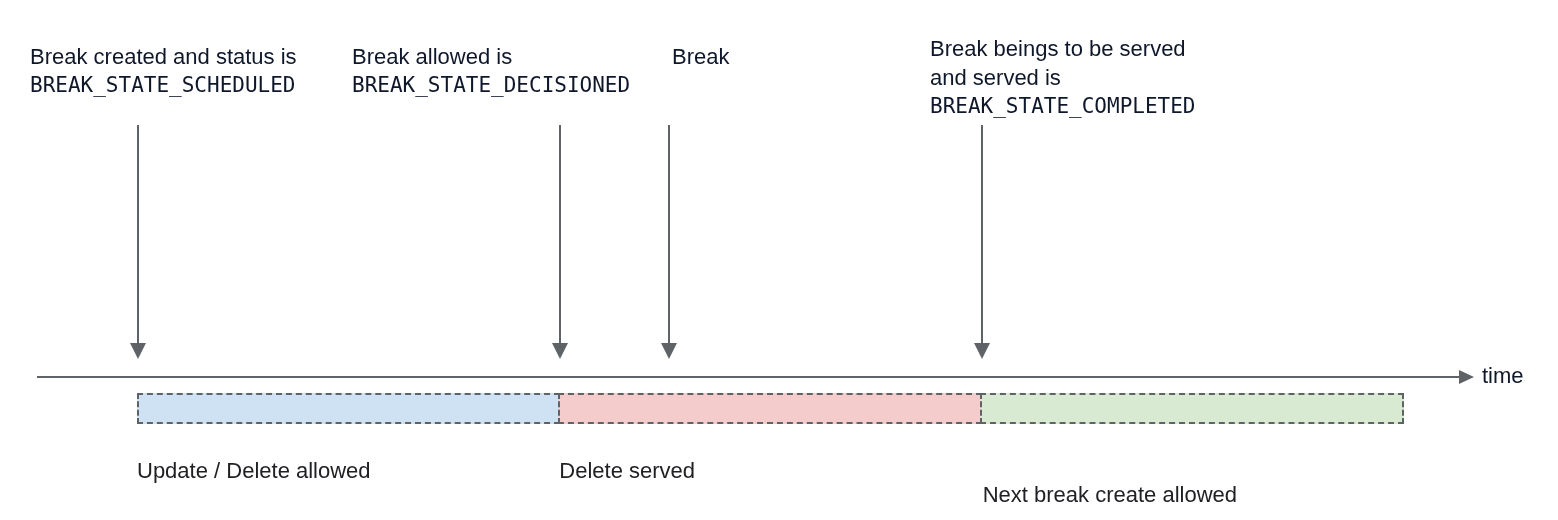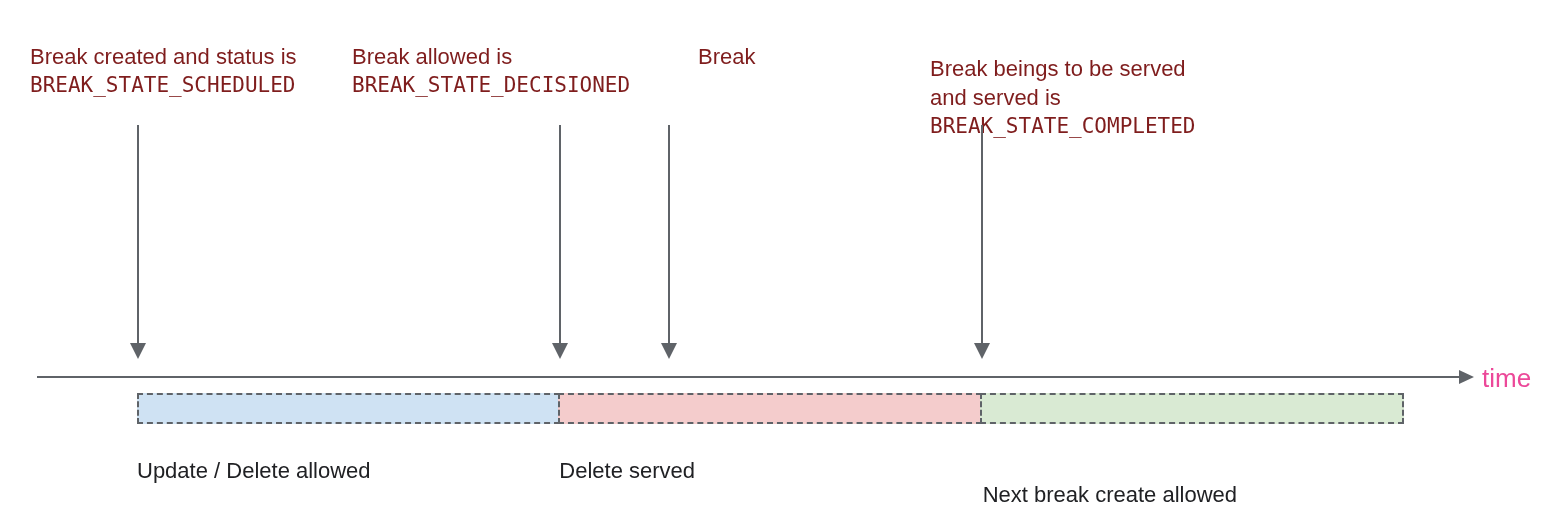--- a/index.html
+++ b/index.html
@@ -13,32 +13,32 @@
     height: 520px;
     background: #ffffff;
     overflow: hidden;
   }
 
   
   .annotation {
     position: absolute;
     font-size: 22px;
     line-height: 29px;
-    color: #7f1d1d;
+    color: #0f172a;
     white-space: nowrap;
   }
   .annotation .mono {
     font-family: "DejaVu Sans Mono", "Liberation Mono", monospace;
     font-size: 21px;
     letter-spacing: 0;
   }
   #ann-scheduled  { left: 30px;  top: 42px; }
   #ann-decisioned { left: 352px; top: 42px; }
-  #ann-expected   { left: 672px; top: 42px; margin-left: 26px; }
-  #ann-completed  { left: 930px; top: 34px; margin-top: 20px; }
+  #ann-expected   { left: 672px; top: 42px; }
+  #ann-completed  { left: 930px; top: 34px; }
 
   
   .v-arrow {
     position: absolute;
     width: 16px;
     top: 125px;
     height: 234px;
   }
   .v-arrow .shaft {
     position: absolute;
@@ -79,22 +79,22 @@
     width: 0;
     height: 0;
     border-top: 7px solid transparent;
     border-bottom: 7px solid transparent;
     border-left: 15px solid #5f6368;
   }
   .axis-label {
     position: absolute;
     left: 1482px;
     top: 363px;
-    font-size: 26px;
-    color: #ec4899;
+    font-size: 22px;
+    color: #0f172a;
   }
 
   
   .bar {
     position: absolute;
     left: 137px;
     top: 393px;
     width: 1269px;
     height: 31px;
     display: flex;

